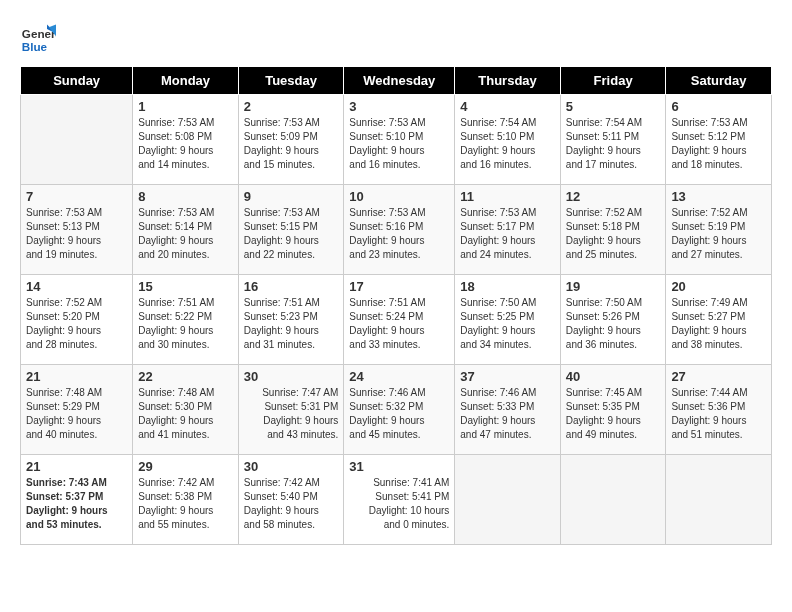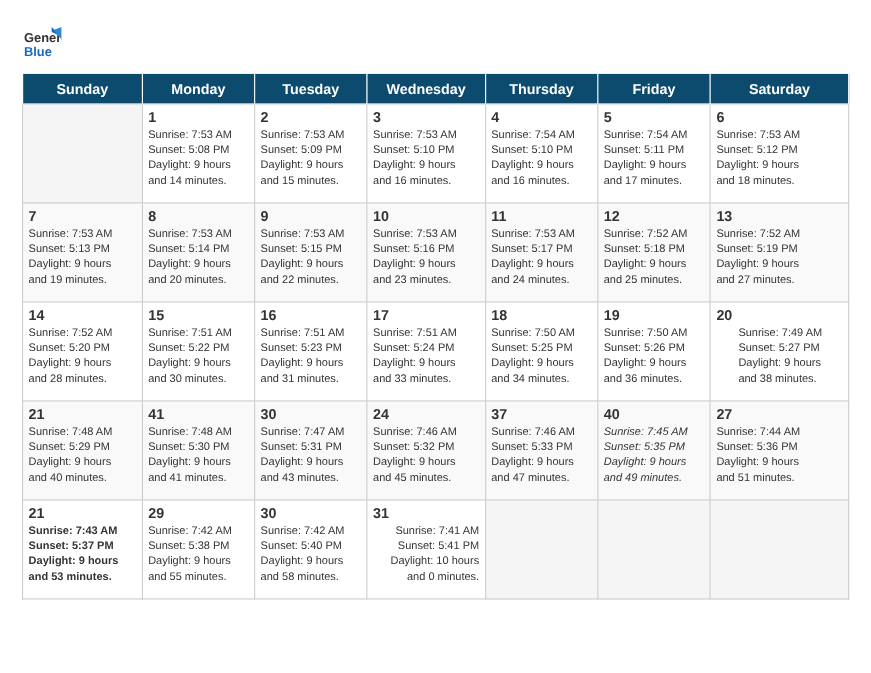--- a/index.html
+++ b/index.html
@@ -36,21 +36,21 @@
     .calendar-subtitle {
       font-size: 14px;
       color: #555;
     }
     table {
       width: 100%;
       border-collapse: collapse;
       font-size: 11px;
     }
     thead tr th {
-      background-color: #0c4a6e;
+      background-color: #000000;
       color: #fff;
       padding: 6px 4px;
       text-align: center;
       font-size: 13px;
       font-weight: bold;
       border: 1px solid #fff;
     }
     tbody tr td {
       vertical-align: top;
       border: 1px solid #ccc;
@@ -243,65 +243,65 @@
         </td>
         <td>
           <span class="day-number">19</span>
           <div class="day-info" style="white-space: pre-line;">Sunrise: 7:50 AM
 Sunset: 5:26 PM
 Daylight: 9 hours
 and 36 minutes.</div>
         </td>
         <td>
           <span class="day-number">20</span>
-          <div class="day-info" style="white-space: pre-line; margin-left: 20px;">Sunrise: 7:49 AM
+          <div class="day-info" style="white-space: pre-line;">Sunrise: 7:49 AM
 Sunset: 5:27 PM
 Daylight: 9 hours
 and 38 minutes.</div>
         </td>
       </tr>
       <tr>
         <td>
           <span class="day-number">21</span>
           <div class="day-info" style="white-space: pre-line;">Sunrise: 7:48 AM
 Sunset: 5:29 PM
 Daylight: 9 hours
 and 40 minutes.</div>
         </td>
         <td>
-          <span class="day-number">41</span>
+          <span class="day-number">22</span>
           <div class="day-info" style="white-space: pre-line;">Sunrise: 7:48 AM
 Sunset: 5:30 PM
 Daylight: 9 hours
 and 41 minutes.</div>
         </td>
         <td>
           <span class="day-number">30</span>
-          <div class="day-info" style="white-space: pre-line;">Sunrise: 7:47 AM
+          <div class="day-info" style="white-space: pre-line; text-align: right;">Sunrise: 7:47 AM
 Sunset: 5:31 PM
 Daylight: 9 hours
 and 43 minutes.</div>
         </td>
         <td>
           <span class="day-number">24</span>
           <div class="day-info" style="white-space: pre-line;">Sunrise: 7:46 AM
 Sunset: 5:32 PM
 Daylight: 9 hours
 and 45 minutes.</div>
         </td>
         <td>
           <span class="day-number">37</span>
           <div class="day-info" style="white-space: pre-line;">Sunrise: 7:46 AM
 Sunset: 5:33 PM
 Daylight: 9 hours
 and 47 minutes.</div>
         </td>
         <td>
           <span class="day-number">40</span>
-          <div class="day-info" style="white-space: pre-line; font-style: italic;">Sunrise: 7:45 AM
+          <div class="day-info" style="white-space: pre-line;">Sunrise: 7:45 AM
 Sunset: 5:35 PM
 Daylight: 9 hours
 and 49 minutes.</div>
         </td>
         <td>
           <span class="day-number">27</span>
           <div class="day-info" style="white-space: pre-line;">Sunrise: 7:44 AM
 Sunset: 5:36 PM
 Daylight: 9 hours
 and 51 minutes.</div>

